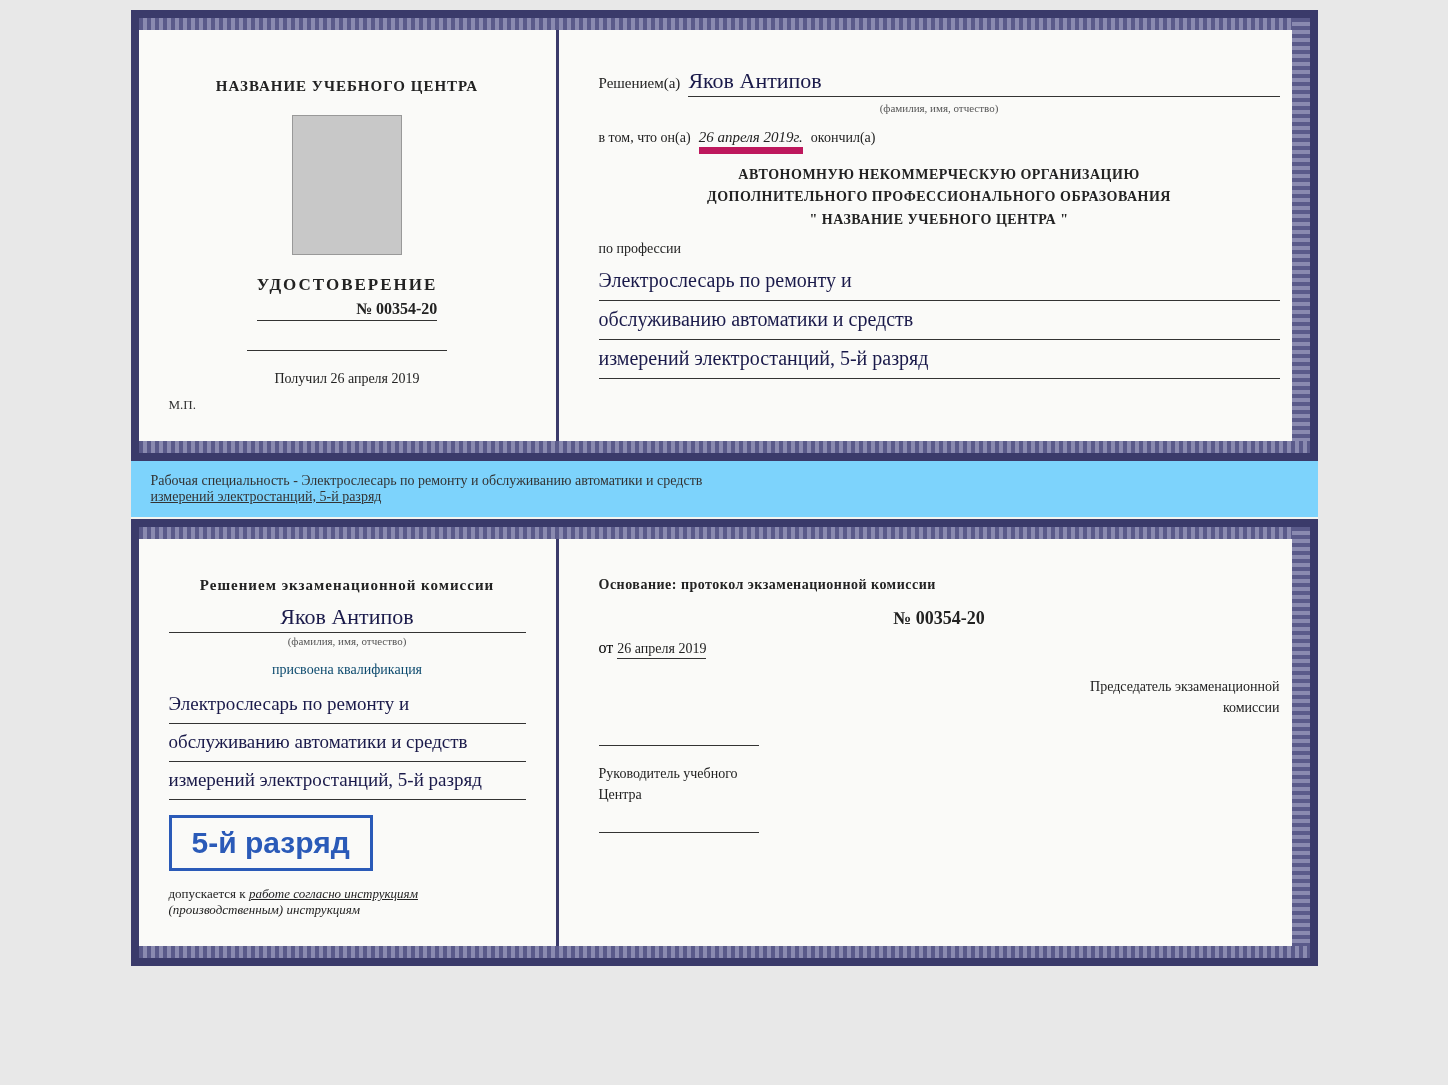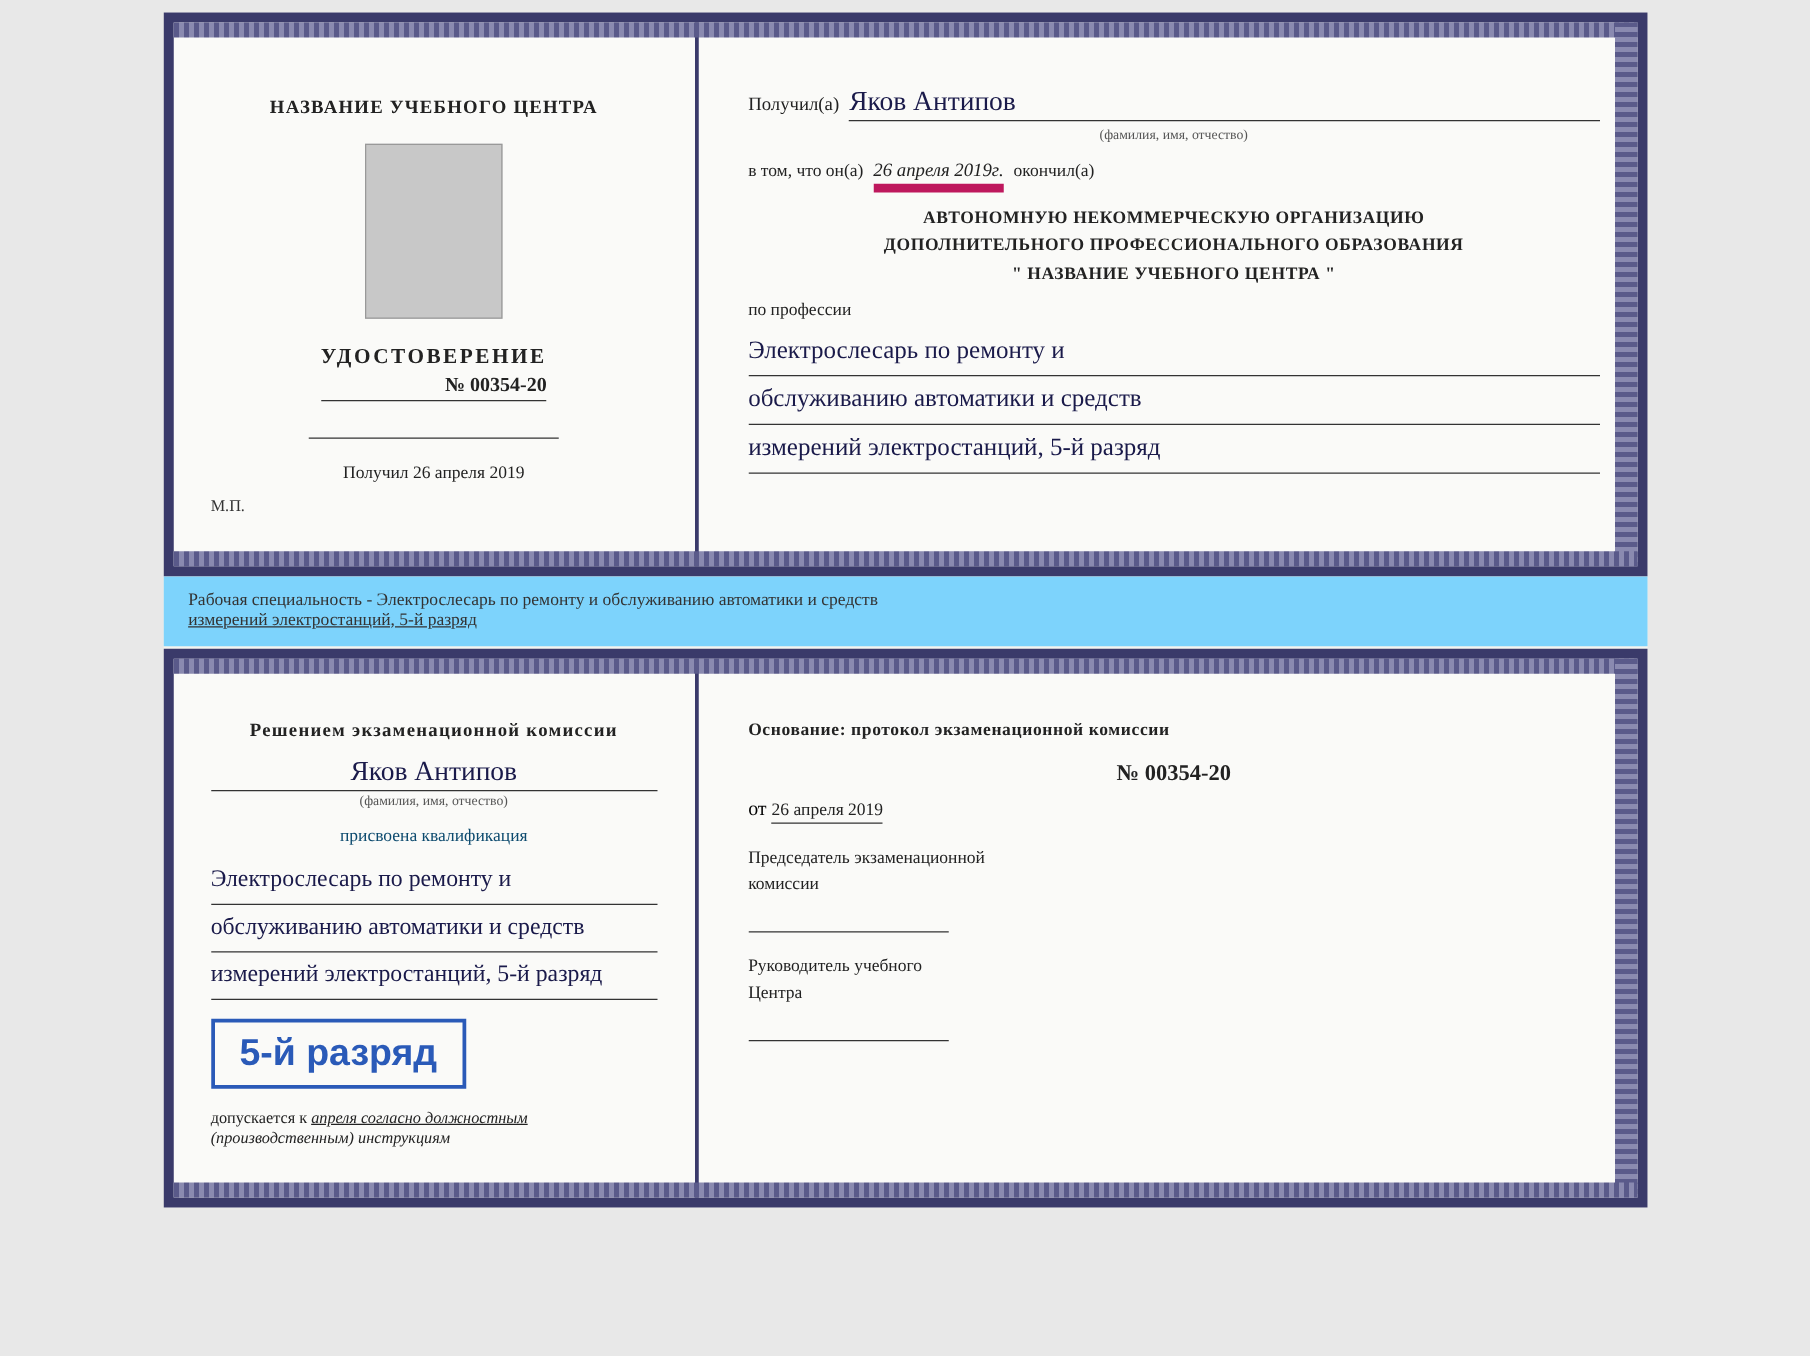--- a/index.html
+++ b/index.html
@@ -338,20 +338,21 @@
       display: inline-block;
       padding-bottom: 1px;
     }
 
     .ot-line {
       margin-bottom: 20px;
     }
 
     .chairman-block {
       margin-top: 15px;
+      text-align: right;
     }
 
     .chairman-title {
       font-size: 14px;
       color: #222;
       margin-bottom: 5px;
     }
 
     .sig-line {
       width: 160px;
@@ -394,21 +395,21 @@
 
       <div class="issued-date">
         <span>Получил</span>&nbsp;<span>26 апреля 2019</span>
       </div>
 
       <div class="mp-label">М.П.</div>
     </div>
 
     <div class="right-panel">
       <div class="recipient-line">
-        <span class="recipient-label">Получил(а)</span>
+        <span class="recipient-label">Решением(а)</span>
         <span class="handwritten-name">Яков Антипов</span>
       </div>
       <div class="fio-subtitle">(фамилия, имя, отчество)</div>
 
       <div class="vtom-line">
         <span>в том, что он(а)</span>
         <span class="date-handwritten">26 апреля 2019г.</span>
         <span>окончил(а)</span>
       </div>
 
@@ -449,21 +450,21 @@
         <span class="qual-line">Электрослесарь по ремонту и</span>
         <span class="qual-line">обслуживанию автоматики и средств</span>
         <span class="qual-line">измерений электростанций, 5-й разряд</span>
       </div>
 
       <div class="razryad-badge">5-й разряд</div>
 
       <div class="dopuskaetsya">
         <span>допускается к</span>
         <span class="dopuskaetsya-italic">
-          <u>апреля согласно должностным</u>
+          <u>работе согласно инструкциям</u>
         </span>
         <br>
         <span class="dopuskaetsya-italic">(производственным) инструкциям</span>
       </div>
     </div>
 
     <div class="bottom-right">
       <div class="osnovanie-title">Основание: протокол экзаменационной комиссии</div>
 
       <div class="protocol-number">№ 00354-20</div>

